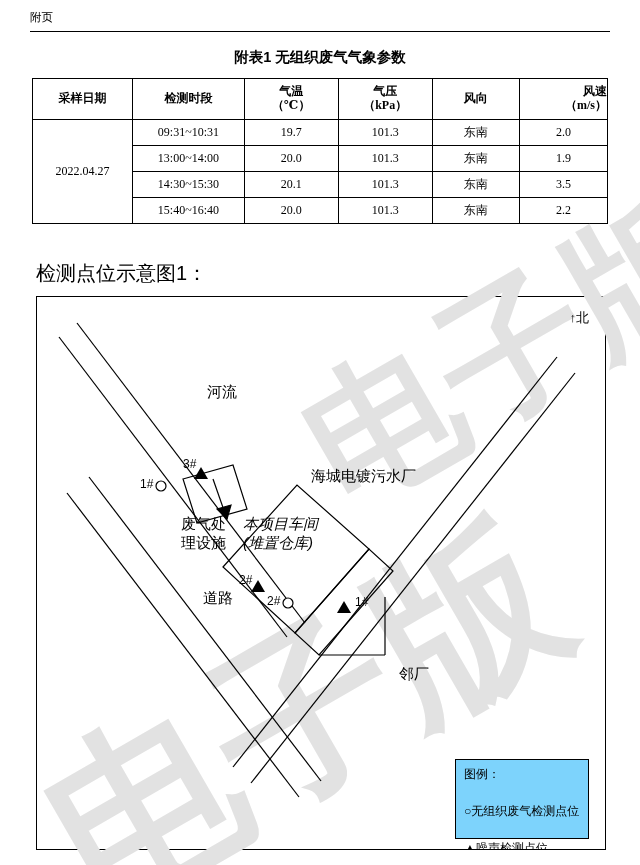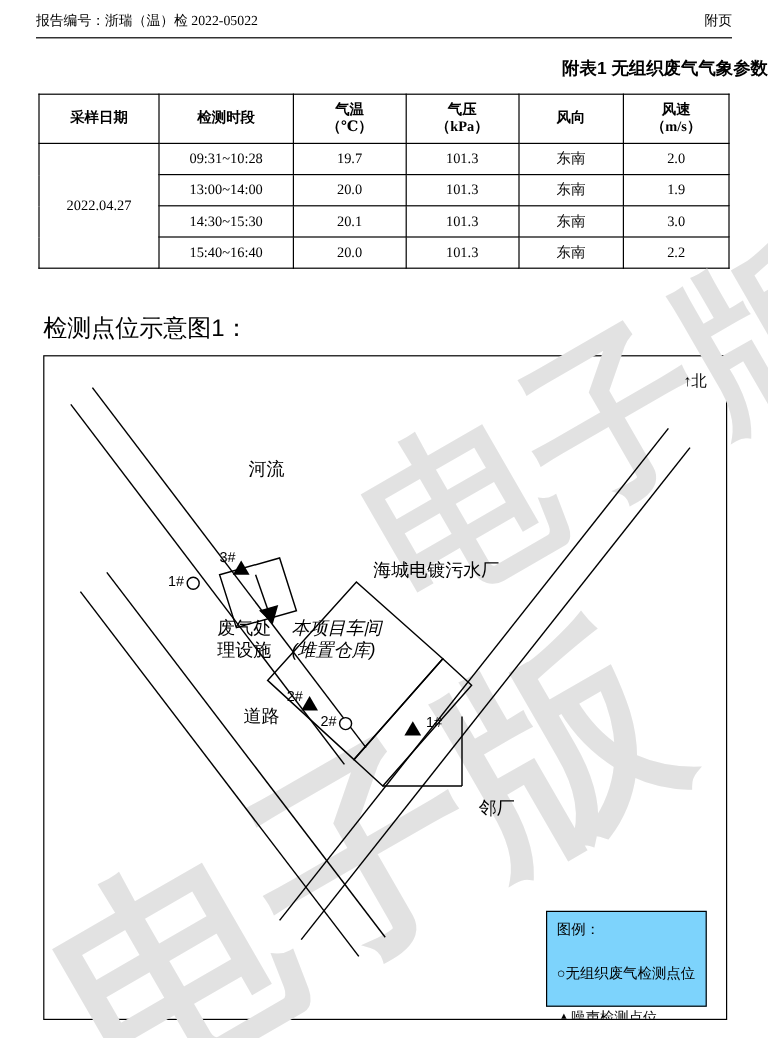--- a/index.html
+++ b/index.html
@@ -35,21 +35,21 @@
     top: 21px;
     border-bottom: 1px solid #000;
   }
 
   
   .table-title {
     position: absolute;
     top: 48px;
     left: 0;
     width: 640px;
-    text-align: right;
+    text-align: center;
     font-size: 14.5px;
     font-weight: bold;
     font-family: "Liberation Sans", "DejaVu Sans", sans-serif;
   }
   table.meteo {
     position: absolute;
     top: 78px;
     left: 32px;
     width: 576px;
     border-collapse: collapse;
@@ -67,21 +67,21 @@
     line-height: 1.15;
   }
   table.meteo tbody td {
     height: 21px;
   }
   table.meteo .col-date   { width: 100px; }
   table.meteo .col-period { width: 112px; }
   table.meteo .col-temp   { width: 94px; text-align: center; }
   table.meteo .col-press  { width: 94px; }
   table.meteo .col-dir    { width: 88px; }
-  table.meteo .col-speed  { width: 88px; }
+  table.meteo .col-speed  { width: 88px; text-align: right; }
 
   
   .map-title {
     position: absolute;
     top: 260px;
     left: 36px;
     font-size: 20px;
     font-weight: normal;
     font-family: "Liberation Sans", "DejaVu Sans", sans-serif;
   }
@@ -164,21 +164,20 @@
     top: 12px;
     font-size: 13px;
     font-family: "Liberation Sans", "DejaVu Sans", sans-serif;
     z-index: 20;
   }
 </style>
 </head>
 <body>
 
 <div class="page-header">
-  <span>报告编号：浙瑞（温）检 2022-05022</span>
   <span>附页</span>
   <div class="rule"></div>
 </div>
 
 <div class="table-title">附表1  无组织废气气象参数</div>
 
 <table class="meteo">
   <thead>
     <tr>
       <th class="col-date">采样日期</th>
@@ -194,39 +193,39 @@
       <th class="col-dir">风向</th>
       <th class="col-speed">
         <div>风速</div>
         <div>（m/s）</div>
       </th>
     </tr>
   </thead>
   <tbody>
     <tr>
       <td rowspan="4">2022.04.27</td>
-      <td>09:31~10:28</td>
+      <td>09:31~10:31</td>
       <td>19.7</td>
       <td>101.3</td>
       <td>东南</td>
       <td>2.0</td>
     </tr>
     <tr>
       <td>13:00~14:00</td>
       <td>20.0</td>
       <td>101.3</td>
       <td>东南</td>
       <td>1.9</td>
     </tr>
     <tr>
       <td>14:30~15:30</td>
       <td>20.1</td>
       <td>101.3</td>
       <td>东南</td>
-      <td>3.0</td>
+      <td>3.5</td>
     </tr>
     <tr>
       <td>15:40~16:40</td>
       <td>20.0</td>
       <td>101.3</td>
       <td>东南</td>
       <td>2.2</td>
     </tr>
   </tbody>
 </table>

